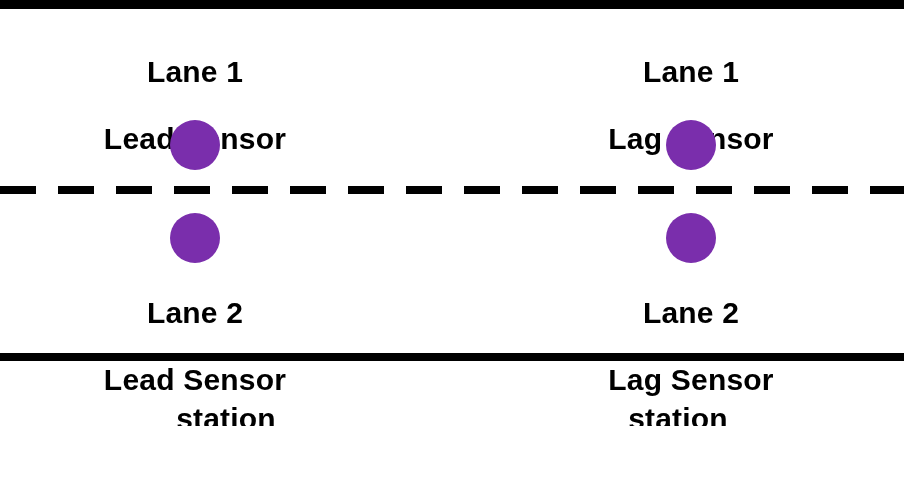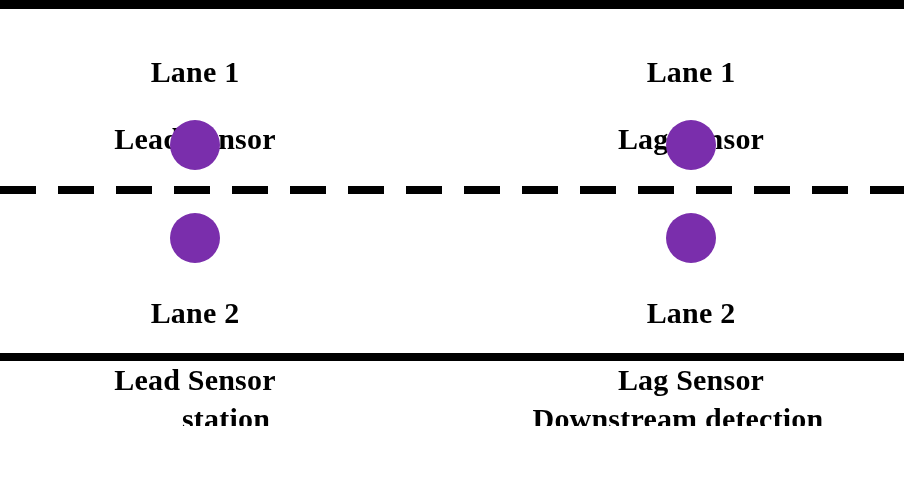--- a/index.html
+++ b/index.html
@@ -6,21 +6,21 @@
     margin: 0;
     padding: 0;
     background: #ffffff;
   }
   #canvas {
     position: relative;
     width: 904px;
     height: 426px;
     background: #ffffff;
     overflow: hidden;
-    font-family: Liberation Serif, serif;
+    font-family: Liberation Sans, sans-serif;
   }
 
   
   .road-edge-top {
     position: absolute;
     left: 0;
     top: 0;
     width: 904px;
     height: 9px;
     background: #000000;
@@ -125,17 +125,16 @@
   <div class="label lane-label l-d2">
     <span class="ln">Lane 2</span>
     <span class="ln">Lag Sensor</span>
   </div>
 
   <div class="label station-label st-up">
     <span class="ln">station</span>
   </div>
 
   <div class="label station-label st-down">
-    <span class="ln">Downstream detection</span>
     <span class="ln">station</span>
   </div>
 
 </div>
 
 </body></html>

